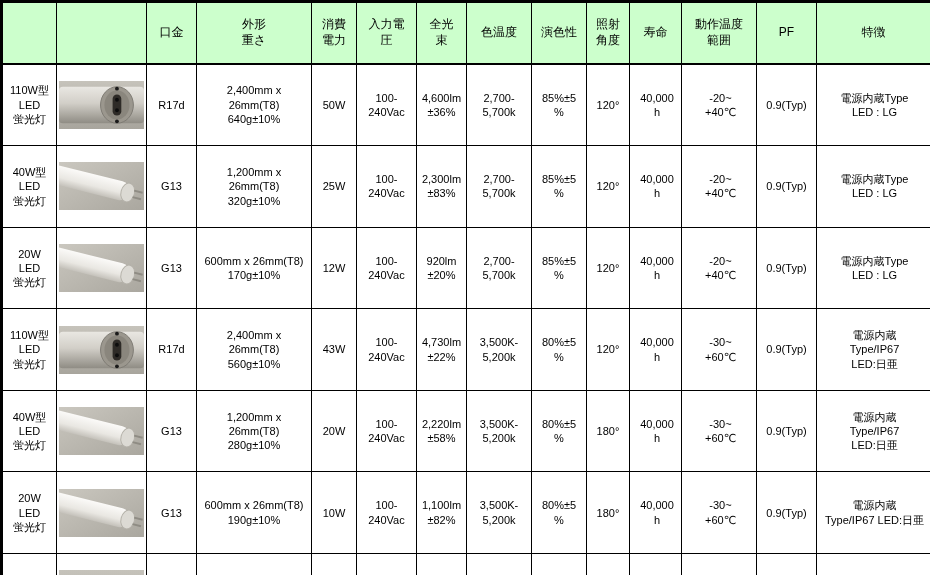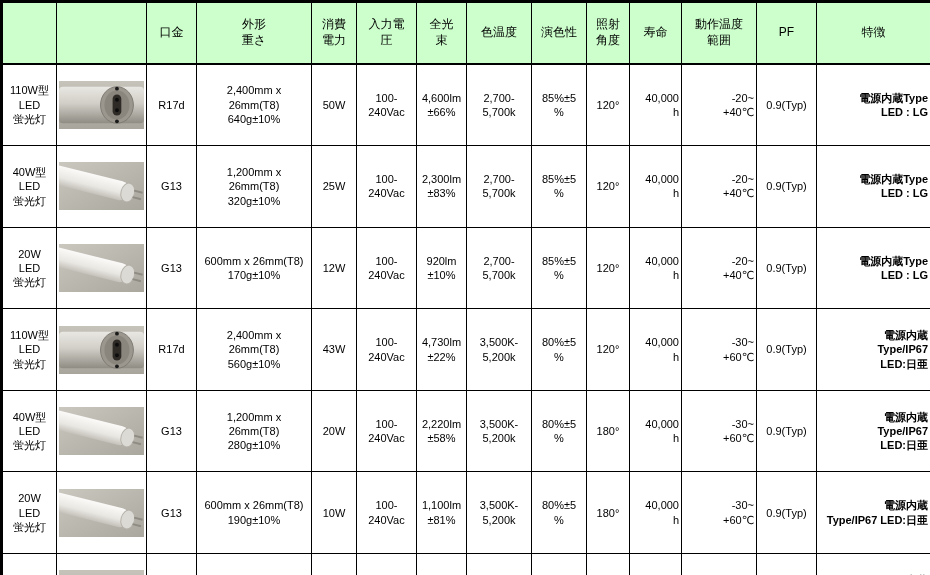--- a/index.html
+++ b/index.html
@@ -37,22 +37,22 @@
   thead tr{height:62px;}
   tbody tr:nth-child(1){height:64px;}
   tbody tr:nth-child(2){height:57px;}
   tbody tr:nth-child(3){height:53px;}
   tbody tr:nth-child(4){height:57px;}
   tbody tr:nth-child(5){height:56px;}
   tbody tr:nth-child(6){height:55px;}
   tbody tr:nth-child(7){height:59px;}
   tbody tr:nth-child(8){height:55px;}
   tbody tr:nth-child(9){height:57px;}
-  td.al{text-align:right;padding-left:5px;}
-  td.feat{padding-left:4px;font-weight:bold;}
+  td.al{text-align:center;padding-left:5px;}
+  td.feat{padding-left:4px;}
   td.c-photo{padding:2px;}
   td.c-photo svg{display:block;width:100%;height:48px;}
 </style>
 </head>
 <body>
 
 <table>
   <colgroup>
     <col style="width:55px">
       <col style="width:90px">
@@ -123,21 +123,21 @@
   </svg>
 </td>
     <td>R17d</td>
     <td>2,400mm x
 26mm(T8)
 640g±10%</td>
     <td>50W</td>
     <td>100-
 240Vac</td>
     <td>4,600lm
-±66%</td>
+±36%</td>
     <td>2,700-
 5,700k</td>
     <td>85%±5
 %</td>
     <td>120°</td>
     <td class="al">40,000
 h</td>
     <td class="al">-20~
 +40℃</td>
     <td>0.9(Typ)</td>
@@ -220,21 +220,21 @@
     </g>
   </svg>
 </td>
     <td>G13</td>
     <td>600mm x 26mm(T8)
 170g±10%</td>
     <td>12W</td>
     <td>100-
 240Vac</td>
     <td>920lm
-±10%</td>
+±20%</td>
     <td>2,700-
 5,700k</td>
     <td>85%±5
 %</td>
     <td>120°</td>
     <td class="al">40,000
 h</td>
     <td class="al">-20~
 +40℃</td>
     <td>0.9(Typ)</td>
@@ -370,21 +370,21 @@
     </g>
   </svg>
 </td>
     <td>G13</td>
     <td>600mm x 26mm(T8)
 190g±10%</td>
     <td>10W</td>
     <td>100-
 240Vac</td>
     <td>1,100lm
-±81%</td>
+±82%</td>
     <td>3,500K-
 5,200k</td>
     <td>80%±5
 %</td>
     <td>180°</td>
     <td class="al">40,000
 h</td>
     <td class="al">-30~
 +60℃</td>
     <td>0.9(Typ)</td>

